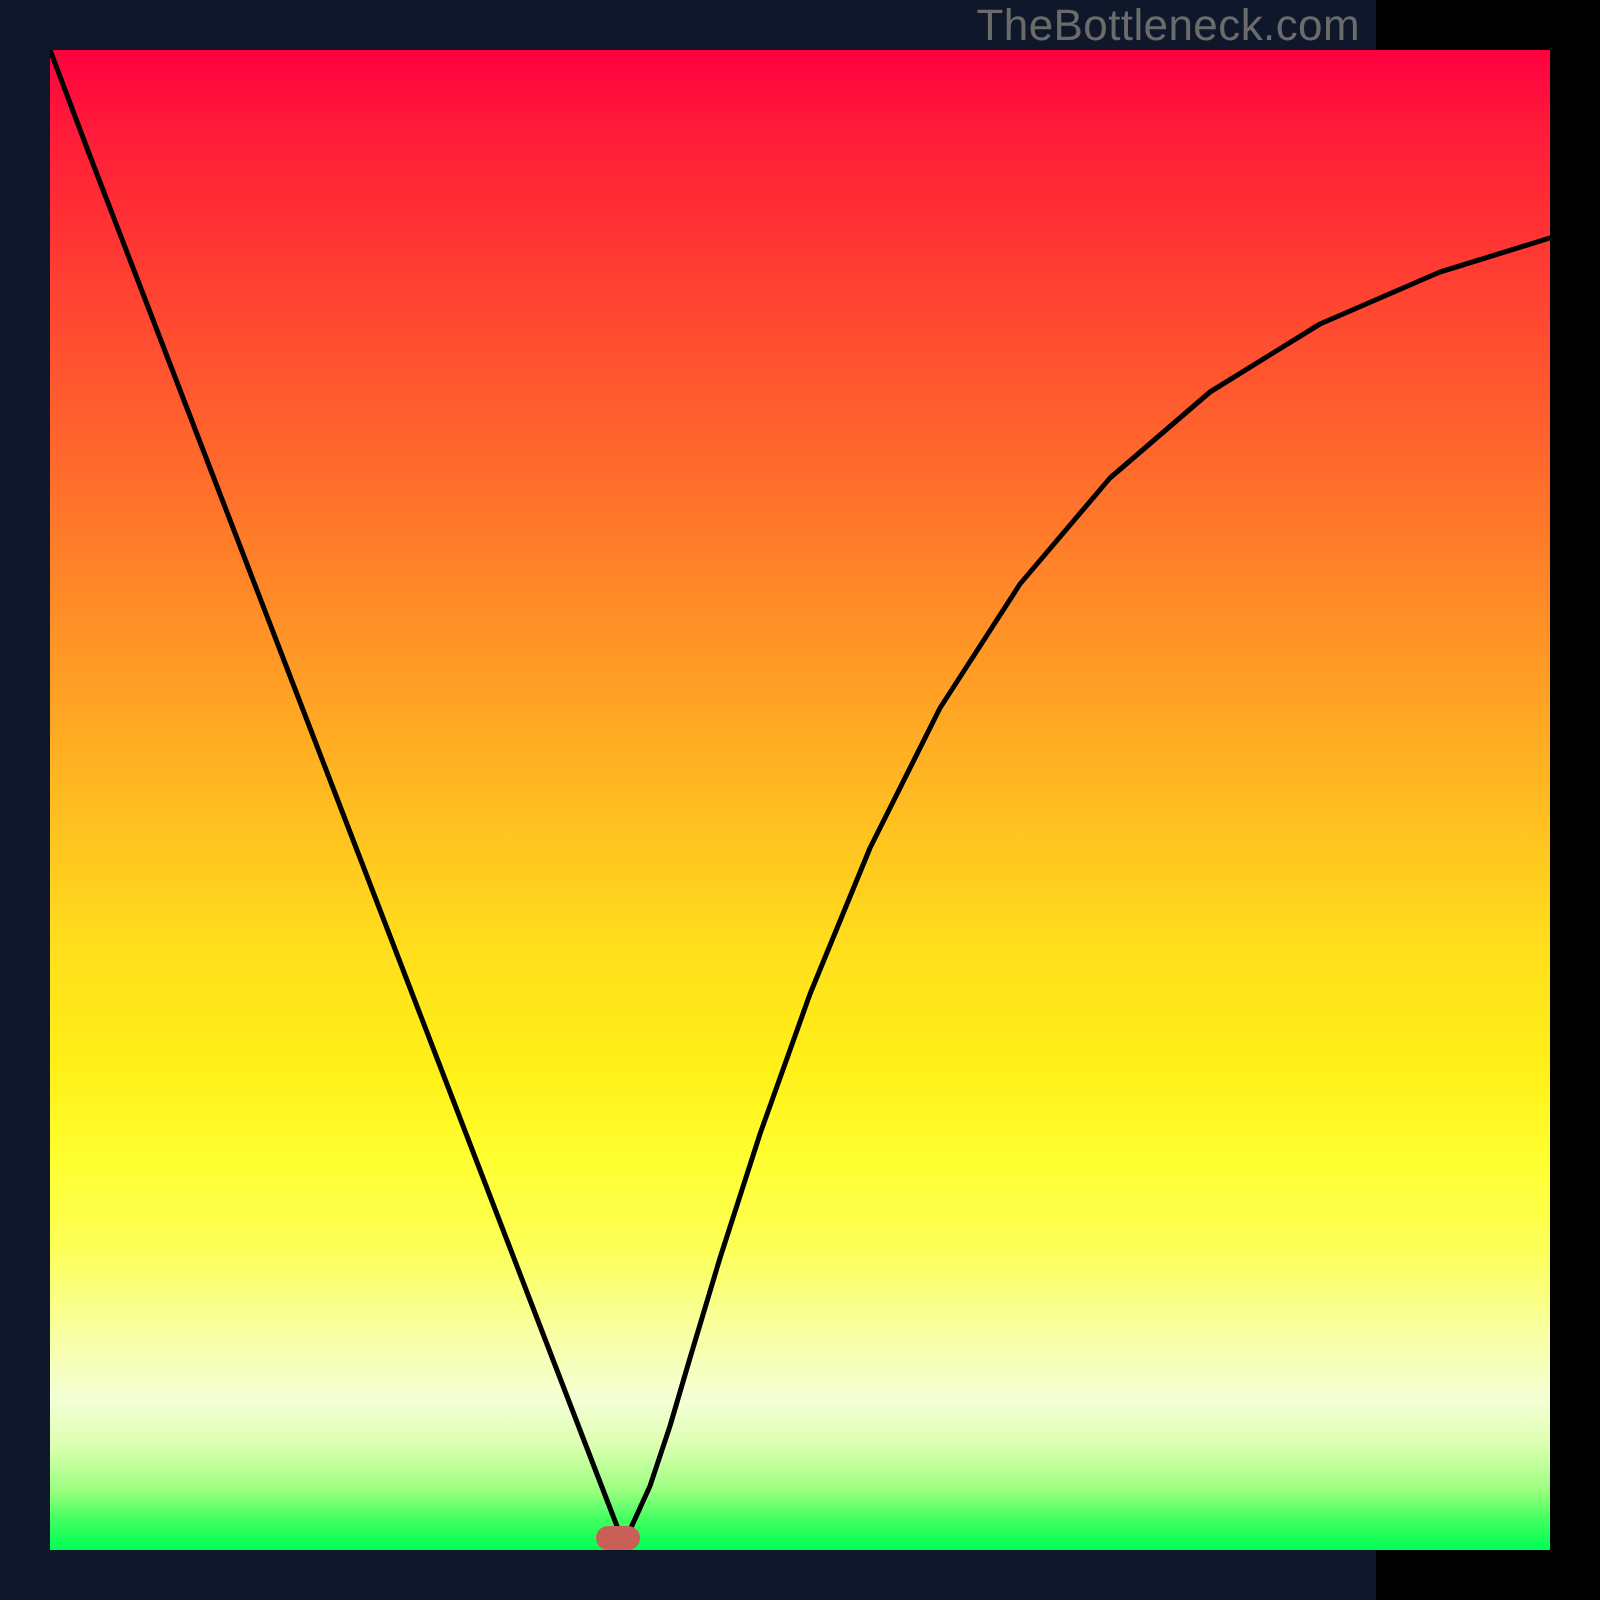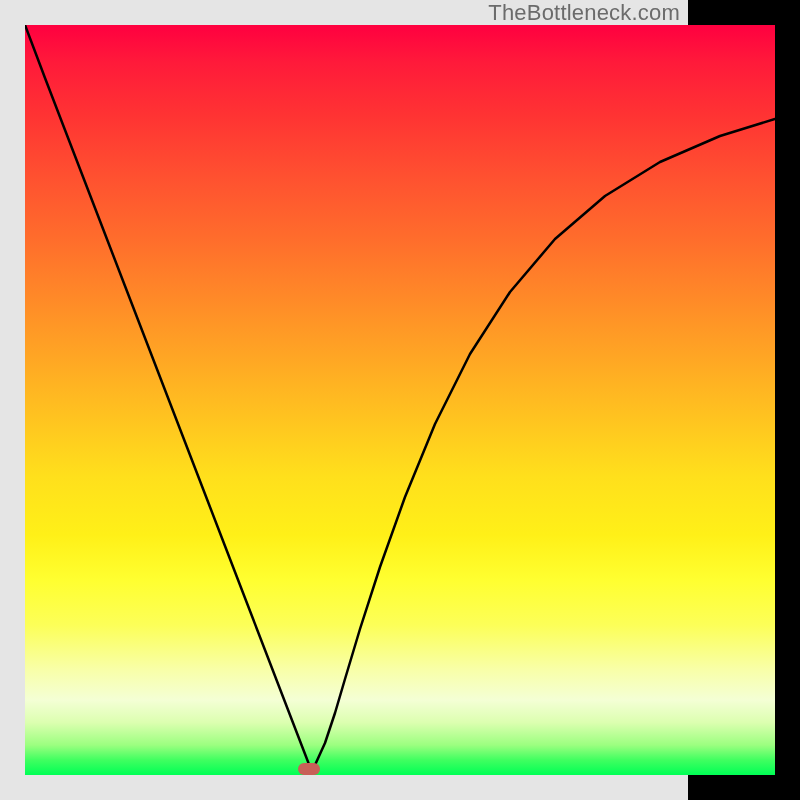--- a/index.html
+++ b/index.html
@@ -1,21 +1,21 @@
 <!DOCTYPE html>
 <html><head>
 <meta charset="utf-8">
 <style>
   * { margin: 0; padding: 0; box-sizing: border-box; }
   html, body { width: 800px; height: 800px; overflow: hidden; background: #000; }
   .frame {
     position: relative;
     width: 688px;
     height: 800px;
-    background: #e5e5e5;
+    background: #0f172a;
   }
   .plot-area {
     position: absolute;
     left: 25px;
     top: 25px;
     width: 750px;
     height: 750px;
     background: linear-gradient(to bottom,
       #ff0040 0%,
       #ff1a3a 5%,

